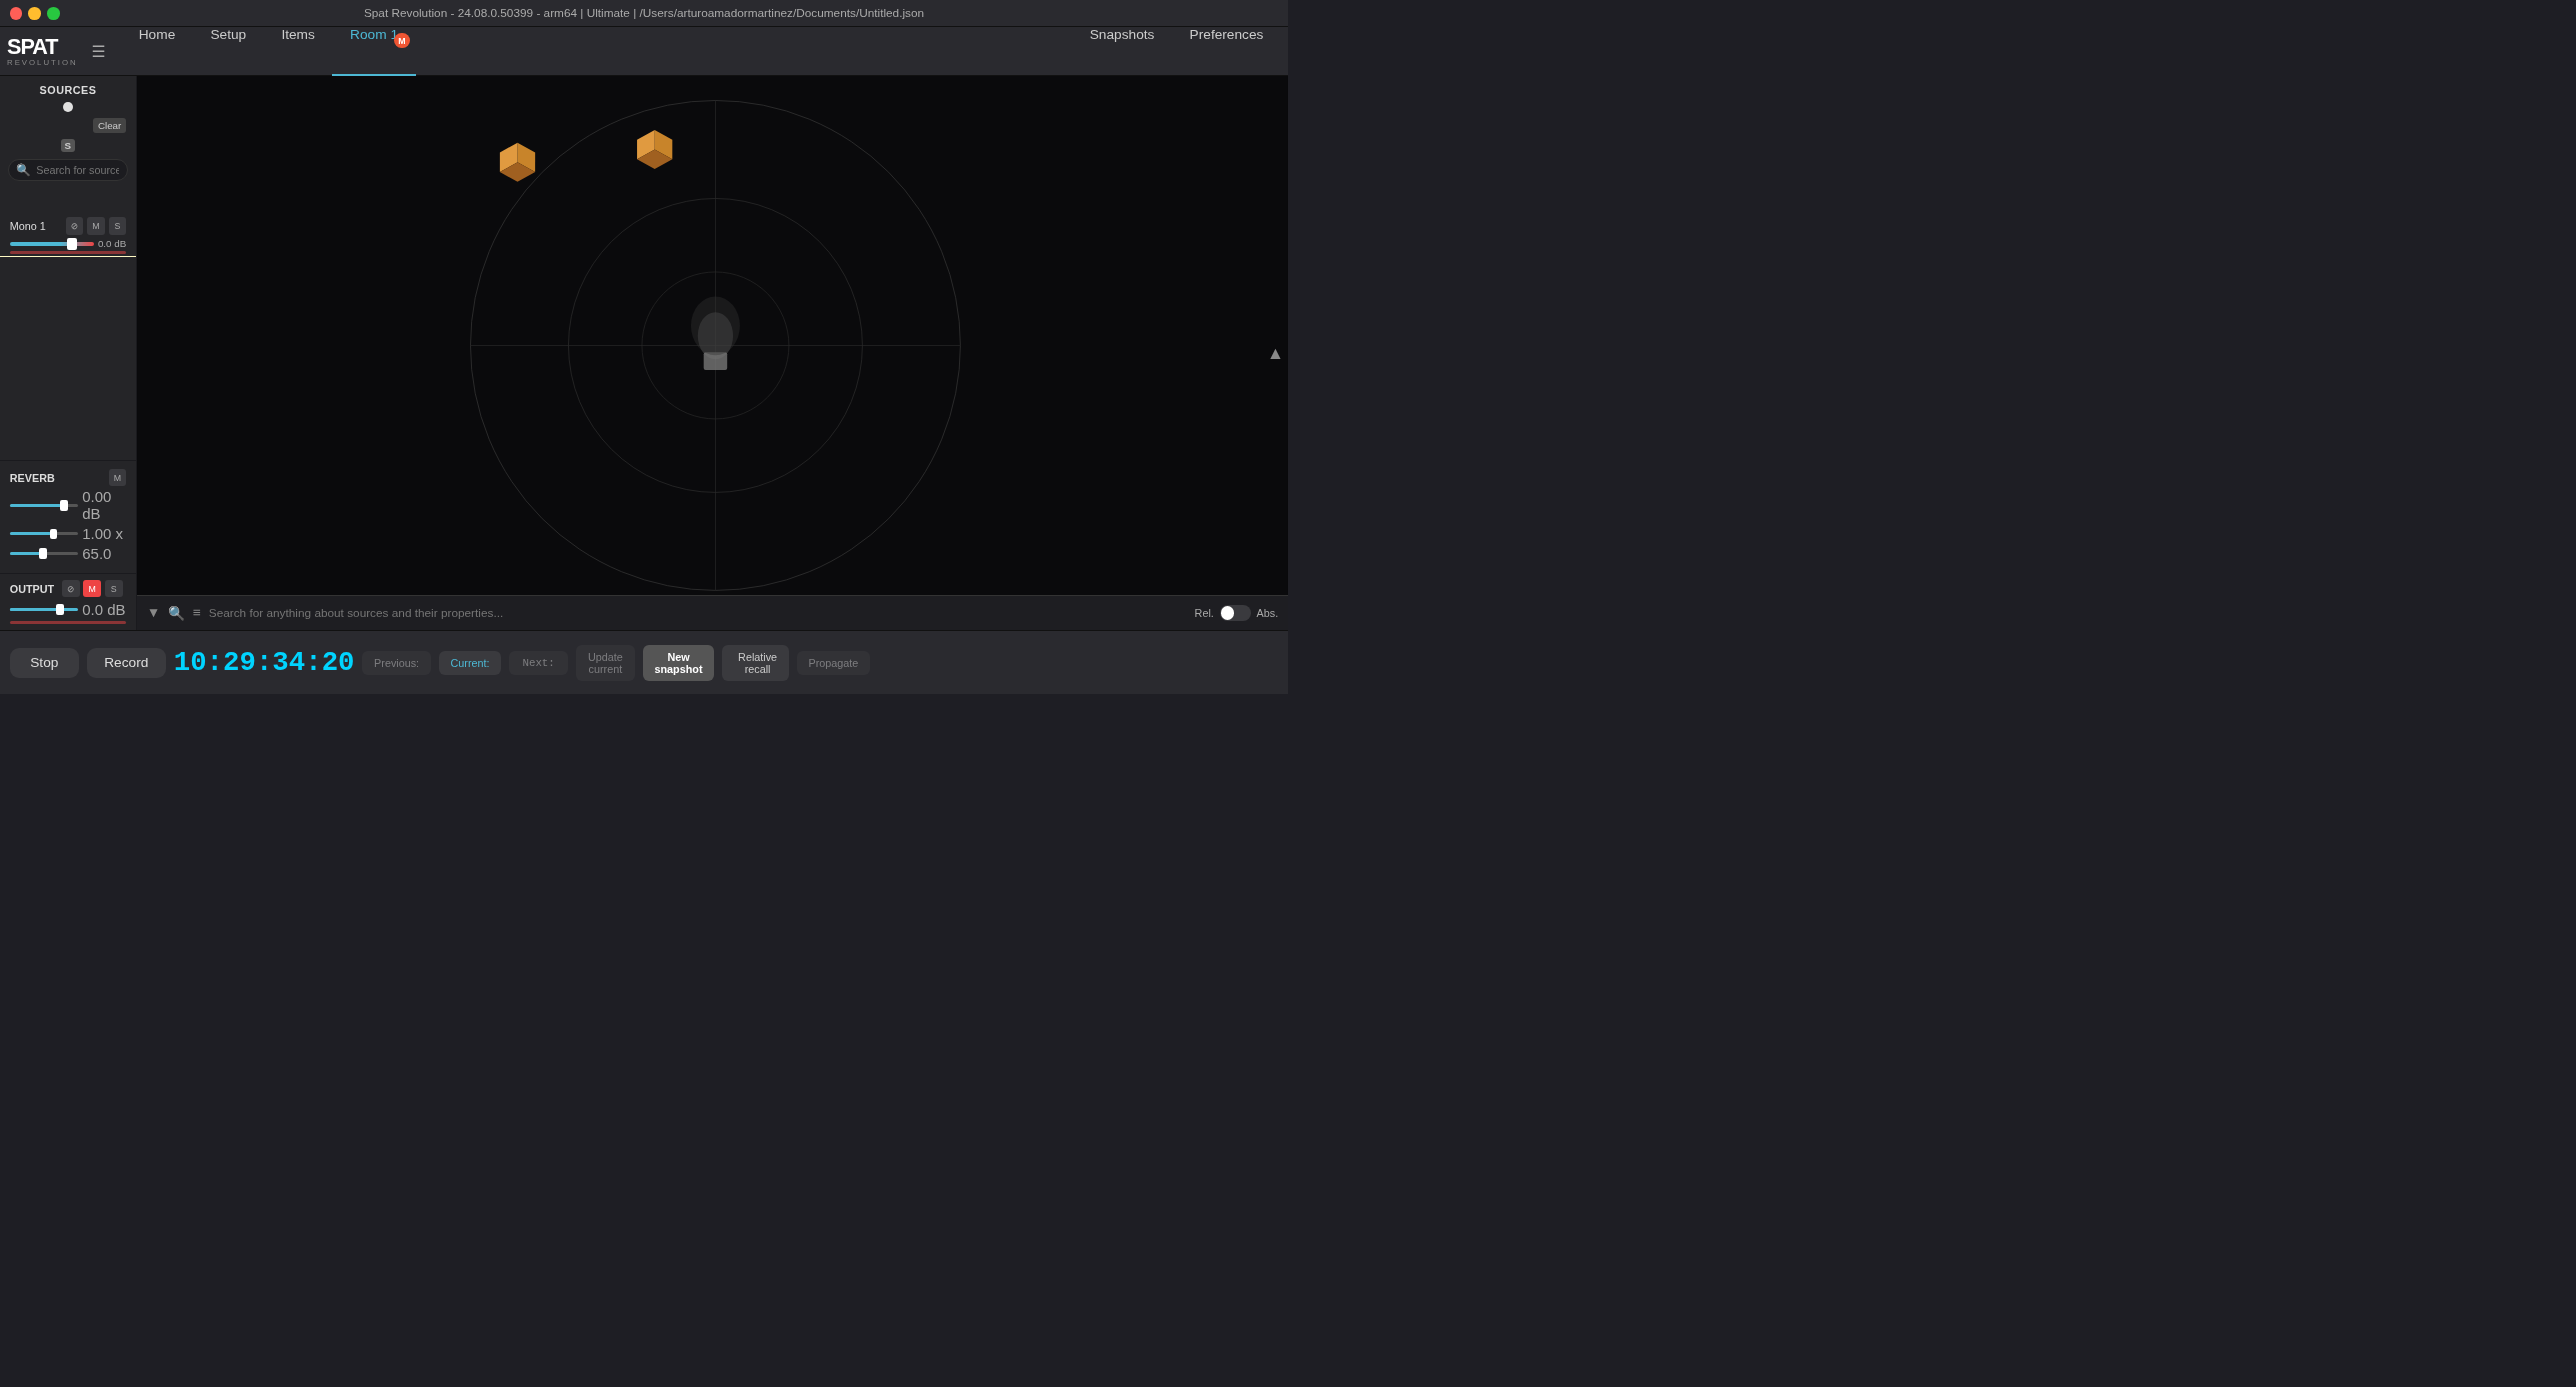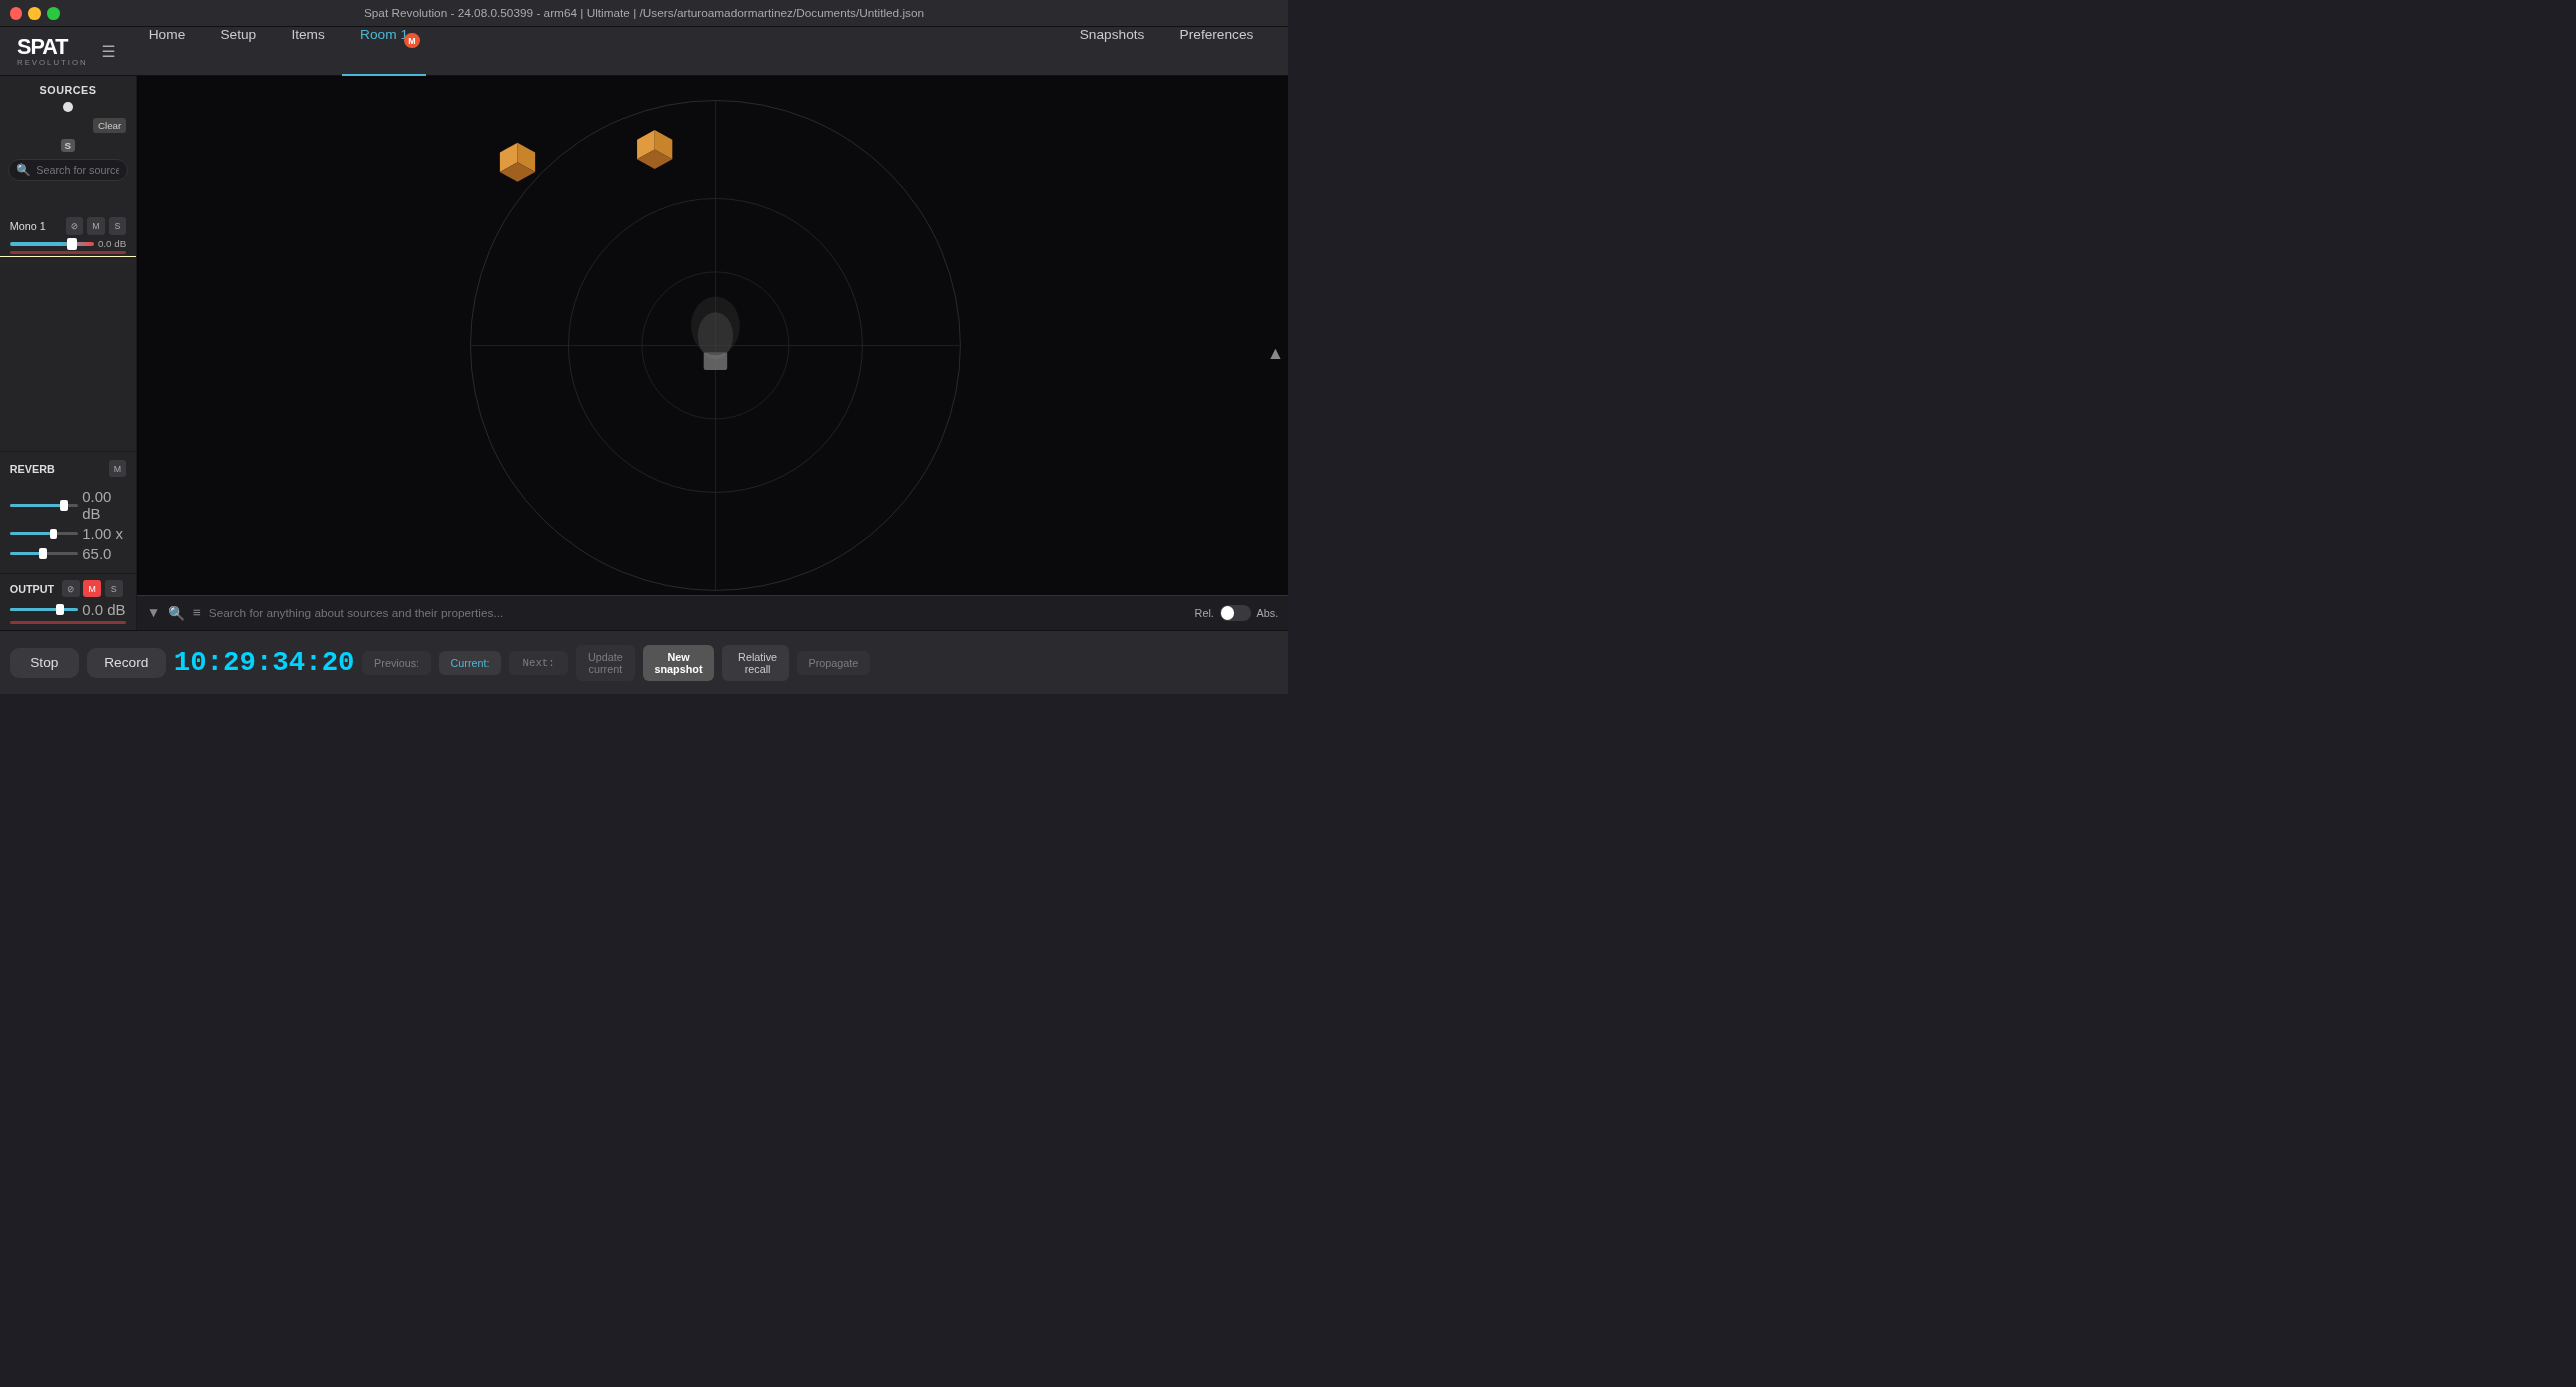--- a/index.html
+++ b/index.html
@@ -36,21 +36,21 @@
     .tl-yellow { background: #ffbd2e; }
     .tl-green { background: #28c840; }
     .titlebar-text { font-size: 11.8px; color: #aaa; }
 
     
     #menubar {
       background: #2a2a2f;
       height: 49px;
       display: flex;
       align-items: center;
-      padding: 0 17px;
+      padding: 0 7px;
       border-bottom: 1px solid #111;
       gap: 0;
     }
     .logo-area {
       display: flex;
       align-items: center;
       gap: 7.8px;
       margin-right: 9.8px;
     }
     .logo-text {
@@ -199,21 +199,21 @@
 
     
     .reverb-section {
       padding: 7.8px 9.8px;
       border-top: 1px solid #1a1a1e;
       margin-top: auto;
     }
     .reverb-header {
       display: flex; align-items: center; gap: 21px;
       font-size: 10.8px; font-weight: 700; color: #ddd;
-      margin-bottom: 11px;
+      margin-bottom: 2px;
     }
     .reverb-row {
       display: flex; align-items: center; gap: 3.9px;
       margin-bottom: 2.9px;
     }
     .reverb-slider-track {
       flex: 1; height: 2.9px;
       background: #555; border-radius: 2px; position: relative;
     }
     .reverb-slider-fill {

